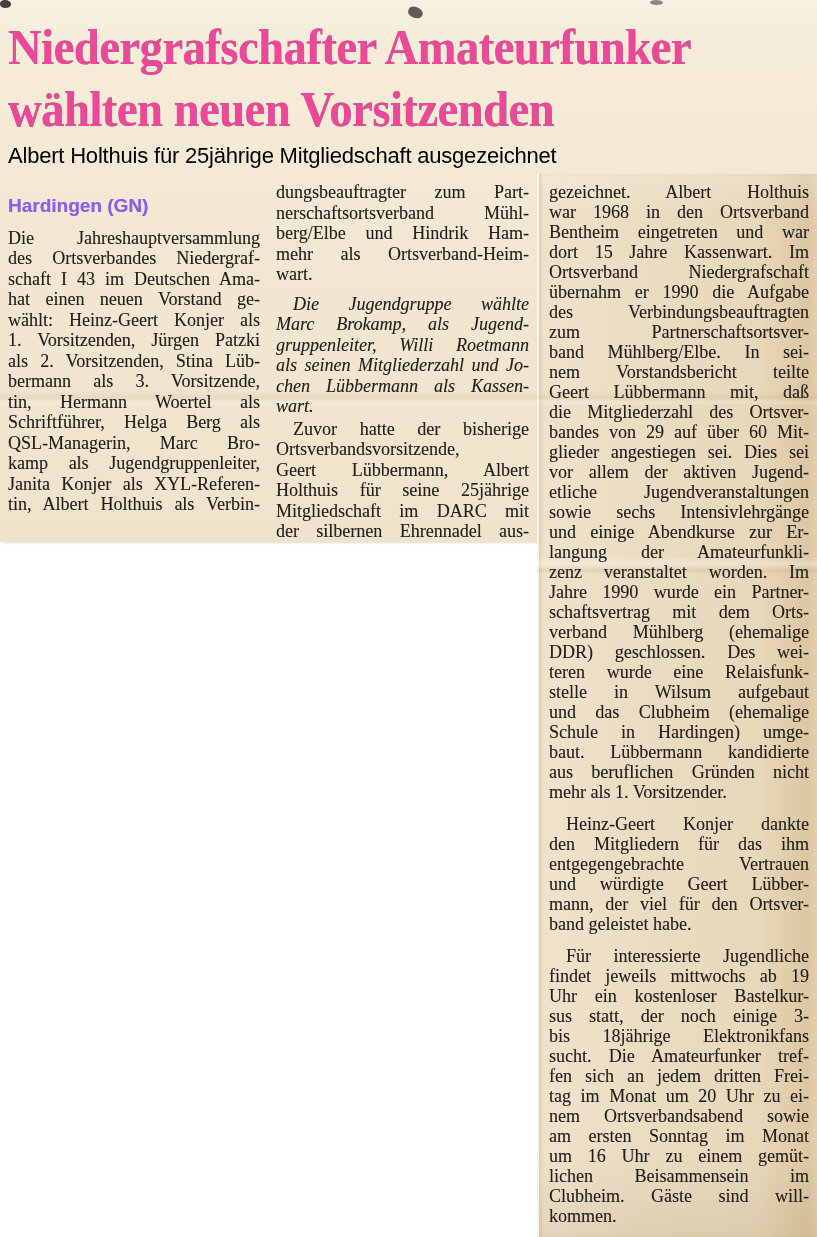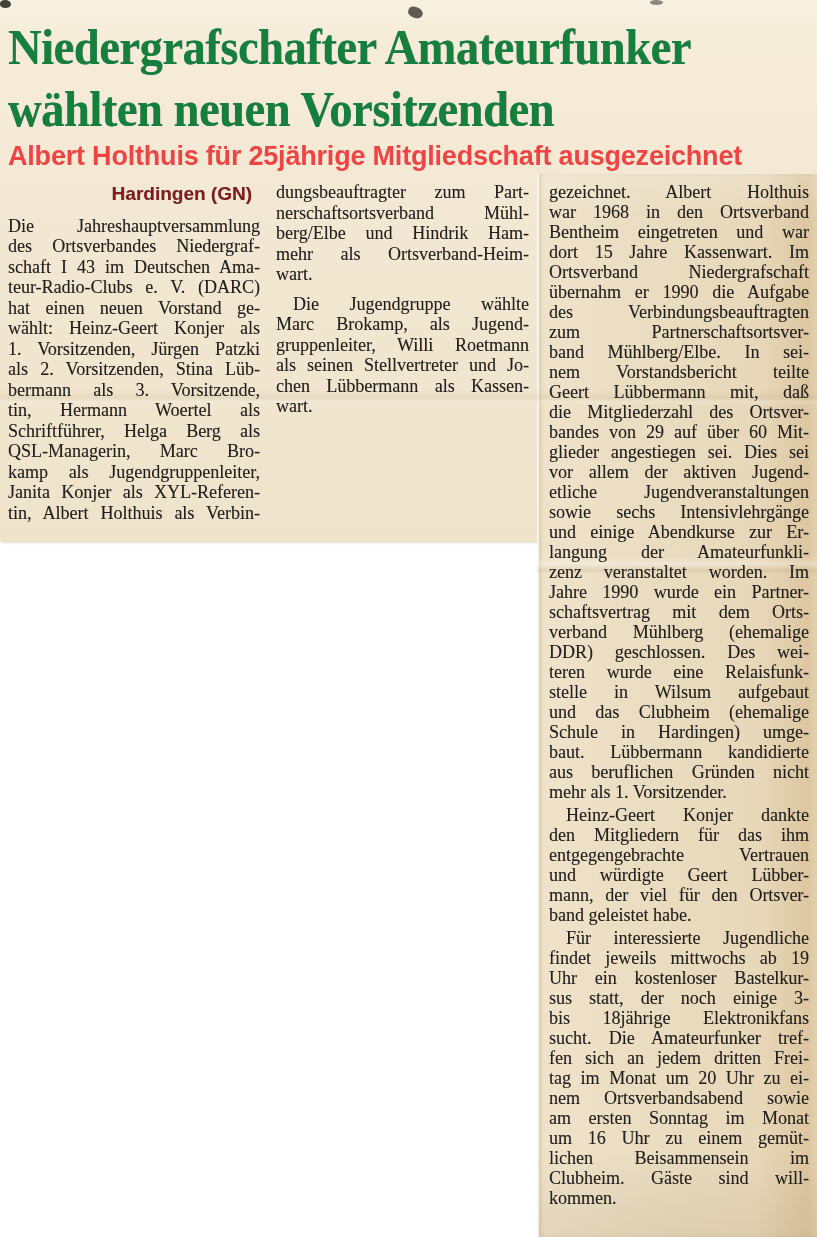--- a/index.html
+++ b/index.html
@@ -35,53 +35,54 @@
   }
   .speck { position: absolute; background: #45423c; border-radius: 45% 55% 50% 50%; }
   .speck-1 { left: 0; top: 0; width: 11px; height: 8px; }
   .speck-2 { left: 408px; top: 7px; width: 15px; height: 11px; transform: rotate(18deg); opacity: .85; }
   .speck-3 { left: 650px; top: 0; width: 13px; height: 5px; opacity: .6; }
   
   .headline {
     position: absolute; left: 8px; top: 16px; width: 805px; margin: 0;
     font-family: "Liberation Serif", serif; font-weight: 700;
     font-size: 50px; line-height: 62px; letter-spacing: -.5px;
-    color: #15803d; text-shadow: .4px .4px 0 rgba(45,48,45,.55);
+    color: #ec4899; text-shadow: .4px .4px 0 rgba(45,48,45,.55);
   }
   .hl-line { display: block; transform: scaleX(.93); transform-origin: 0 50%; white-space: nowrap; }
   .subheadline {
     position: absolute; left: 8px; top: 142px; width: 760px;
-    font-family: "Liberation Sans", sans-serif; font-weight: 700;
-    font-size: 27px; line-height: 28px; letter-spacing: -.2px;
-    color: #ef4444; white-space: nowrap;
+    font-family: "Liberation Sans", sans-serif; font-weight: 400;
+    font-size: 22px; line-height: 28px; letter-spacing: -.2px;
+    color: #000000; white-space: nowrap;
   }
   
   .col {
     position: absolute; color: #211f1c;
     font-family: "Liberation Serif", serif; font-size: 18px;
     text-shadow: .3px .3px 0 rgba(33,31,28,.35);
   }
   .col1 { left: 8px;  top: 184px; width: 252px; line-height: 20.5px; }
   .col2 { left: 276px; top: 182px; width: 253px; line-height: 20.5px; }
   .col3 { left: 549px; top: 182px; width: 260px; line-height: 20.0px; }
   .dateline {
     font-family: "Liberation Sans", sans-serif; font-weight: 700;
-    font-size: 19px; color: #7f1d1d;
-    text-align: right; padding-right: 8px; margin-bottom: 11px;
+    font-size: 19px; color: #8b5cf6;
+    padding-right: 8px; margin-bottom: 11px;
     white-space: nowrap;
+    margin-top: 12px;
   }
   .line {
     white-space: nowrap;
     text-align: justify; text-align-last: justify; text-justify: inter-word;
   }
   .para.ends > .line:last-child { text-align-last: left; }
   .para.indent > .line:first-child { text-indent: 17px; }
   .col .para + .para { margin-top: 2px; }
-  [data-name="column-2"] .para:nth-child(2) { margin-top: 9px; }
-  [data-name="column-3"] .para + .para { margin-top: 3px; }
+  [data-name="column-2"] .para:nth-child(2) { margin-top: 9px; font-style: italic; }
+  [data-name="column-3"] .para + .para { margin-top: 12px; }
 </style>
 </head>
 <body>
 
 <div class="page" data-name="scanned-newspaper-page">
   <div class="paper-top" data-name="clipping-paper-top"></div>
   <div class="paper-right" data-name="clipping-paper-right-strip"></div>
   <div class="crease crease-1" data-name="paper-crease"></div>
   <div class="crease crease-2" data-name="paper-crease"></div>
   <div class="speck speck-1" data-name="paper-speck"></div>
@@ -94,21 +95,20 @@
   </h1>
 
   <div class="subheadline" data-name="article-subheadline">Albert Holthuis für 25jährige Mitgliedschaft ausgezeichnet</div>
 
   <div class="col col1" data-name="column-1">
     <div class="dateline" data-name="dateline">Hardingen (GN)</div>
   <div class="para" data-name="paragraph">
         <div class="line" data-name="text-line">Die  Jahreshauptversammlung</div>
         <div class="line" data-name="text-line">des Ortsverbandes Niedergraf-</div>
         <div class="line" data-name="text-line">schaft I 43 im Deutschen Ama-</div>
-        <div class="line" data-name="text-line">teur-Radio-Clubs e. V. (DARC)</div>
         <div class="line" data-name="text-line">hat einen neuen Vorstand ge-</div>
         <div class="line" data-name="text-line">wählt: Heinz-Geert Konjer als</div>
         <div class="line" data-name="text-line">1. Vorsitzenden, Jürgen Patzki</div>
         <div class="line" data-name="text-line">als 2. Vorsitzenden, Stina Lüb-</div>
         <div class="line" data-name="text-line">bermann als 3. Vorsitzende,</div>
         <div class="line" data-name="text-line">tin, Hermann Woertel als</div>
         <div class="line" data-name="text-line">Schriftführer, Helga Berg als</div>
         <div class="line" data-name="text-line">QSL-Managerin, Marc Bro-</div>
         <div class="line" data-name="text-line">kamp als Jugendgruppenleiter,</div>
         <div class="line" data-name="text-line">Janita Konjer als XYL-Referen-</div>
@@ -120,23 +120,31 @@
         <div class="line" data-name="text-line">dungsbeauftragter zum Part-</div>
         <div class="line" data-name="text-line">nerschaftsortsverband Mühl-</div>
         <div class="line" data-name="text-line">berg/Elbe und Hindrik Ham-</div>
         <div class="line" data-name="text-line">mehr als Ortsverband-Heim-</div>
         <div class="line" data-name="text-line">wart.</div>
       </div>
       <div class="para indent ends" data-name="paragraph">
         <div class="line" data-name="text-line">Die Jugendgruppe wählte</div>
         <div class="line" data-name="text-line">Marc Brokamp, als Jugend-</div>
         <div class="line" data-name="text-line">gruppenleiter, Willi Roetmann</div>
-        <div class="line" data-name="text-line">als seinen Stellvertreter und Jo-</div>
+        <div class="line" data-name="text-line">als seinen Mitgliederzahl und Jo-</div>
         <div class="line" data-name="text-line">chen Lübbermann als Kassen-</div>
         <div class="line" data-name="text-line">wart.</div>
+      </div>
+      <div class="para indent" data-name="paragraph">
+        <div class="line" data-name="text-line">Zuvor hatte der bisherige</div>
+        <div class="line" data-name="text-line">Ortsverbandsvorsitzende,</div>
+        <div class="line" data-name="text-line">Geert Lübbermann, Albert</div>
+        <div class="line" data-name="text-line">Holthuis für seine 25jährige</div>
+        <div class="line" data-name="text-line">Mitgliedschaft im DARC mit</div>
+        <div class="line" data-name="text-line">der silbernen Ehrennadel aus-</div>
       </div>
     </div>
   <div class="col col3" data-name="column-3">
       <div class="para ends" data-name="paragraph">
         <div class="line" data-name="text-line">gezeichnet.  Albert  Holthuis</div>
         <div class="line" data-name="text-line">war 1968 in den Ortsverband</div>
         <div class="line" data-name="text-line">Bentheim eingetreten und war</div>
         <div class="line" data-name="text-line">dort 15 Jahre Kassenwart. Im</div>
         <div class="line" data-name="text-line">Ortsverband Niedergrafschaft</div>
         <div class="line" data-name="text-line">übernahm er 1990 die Aufgabe</div>

